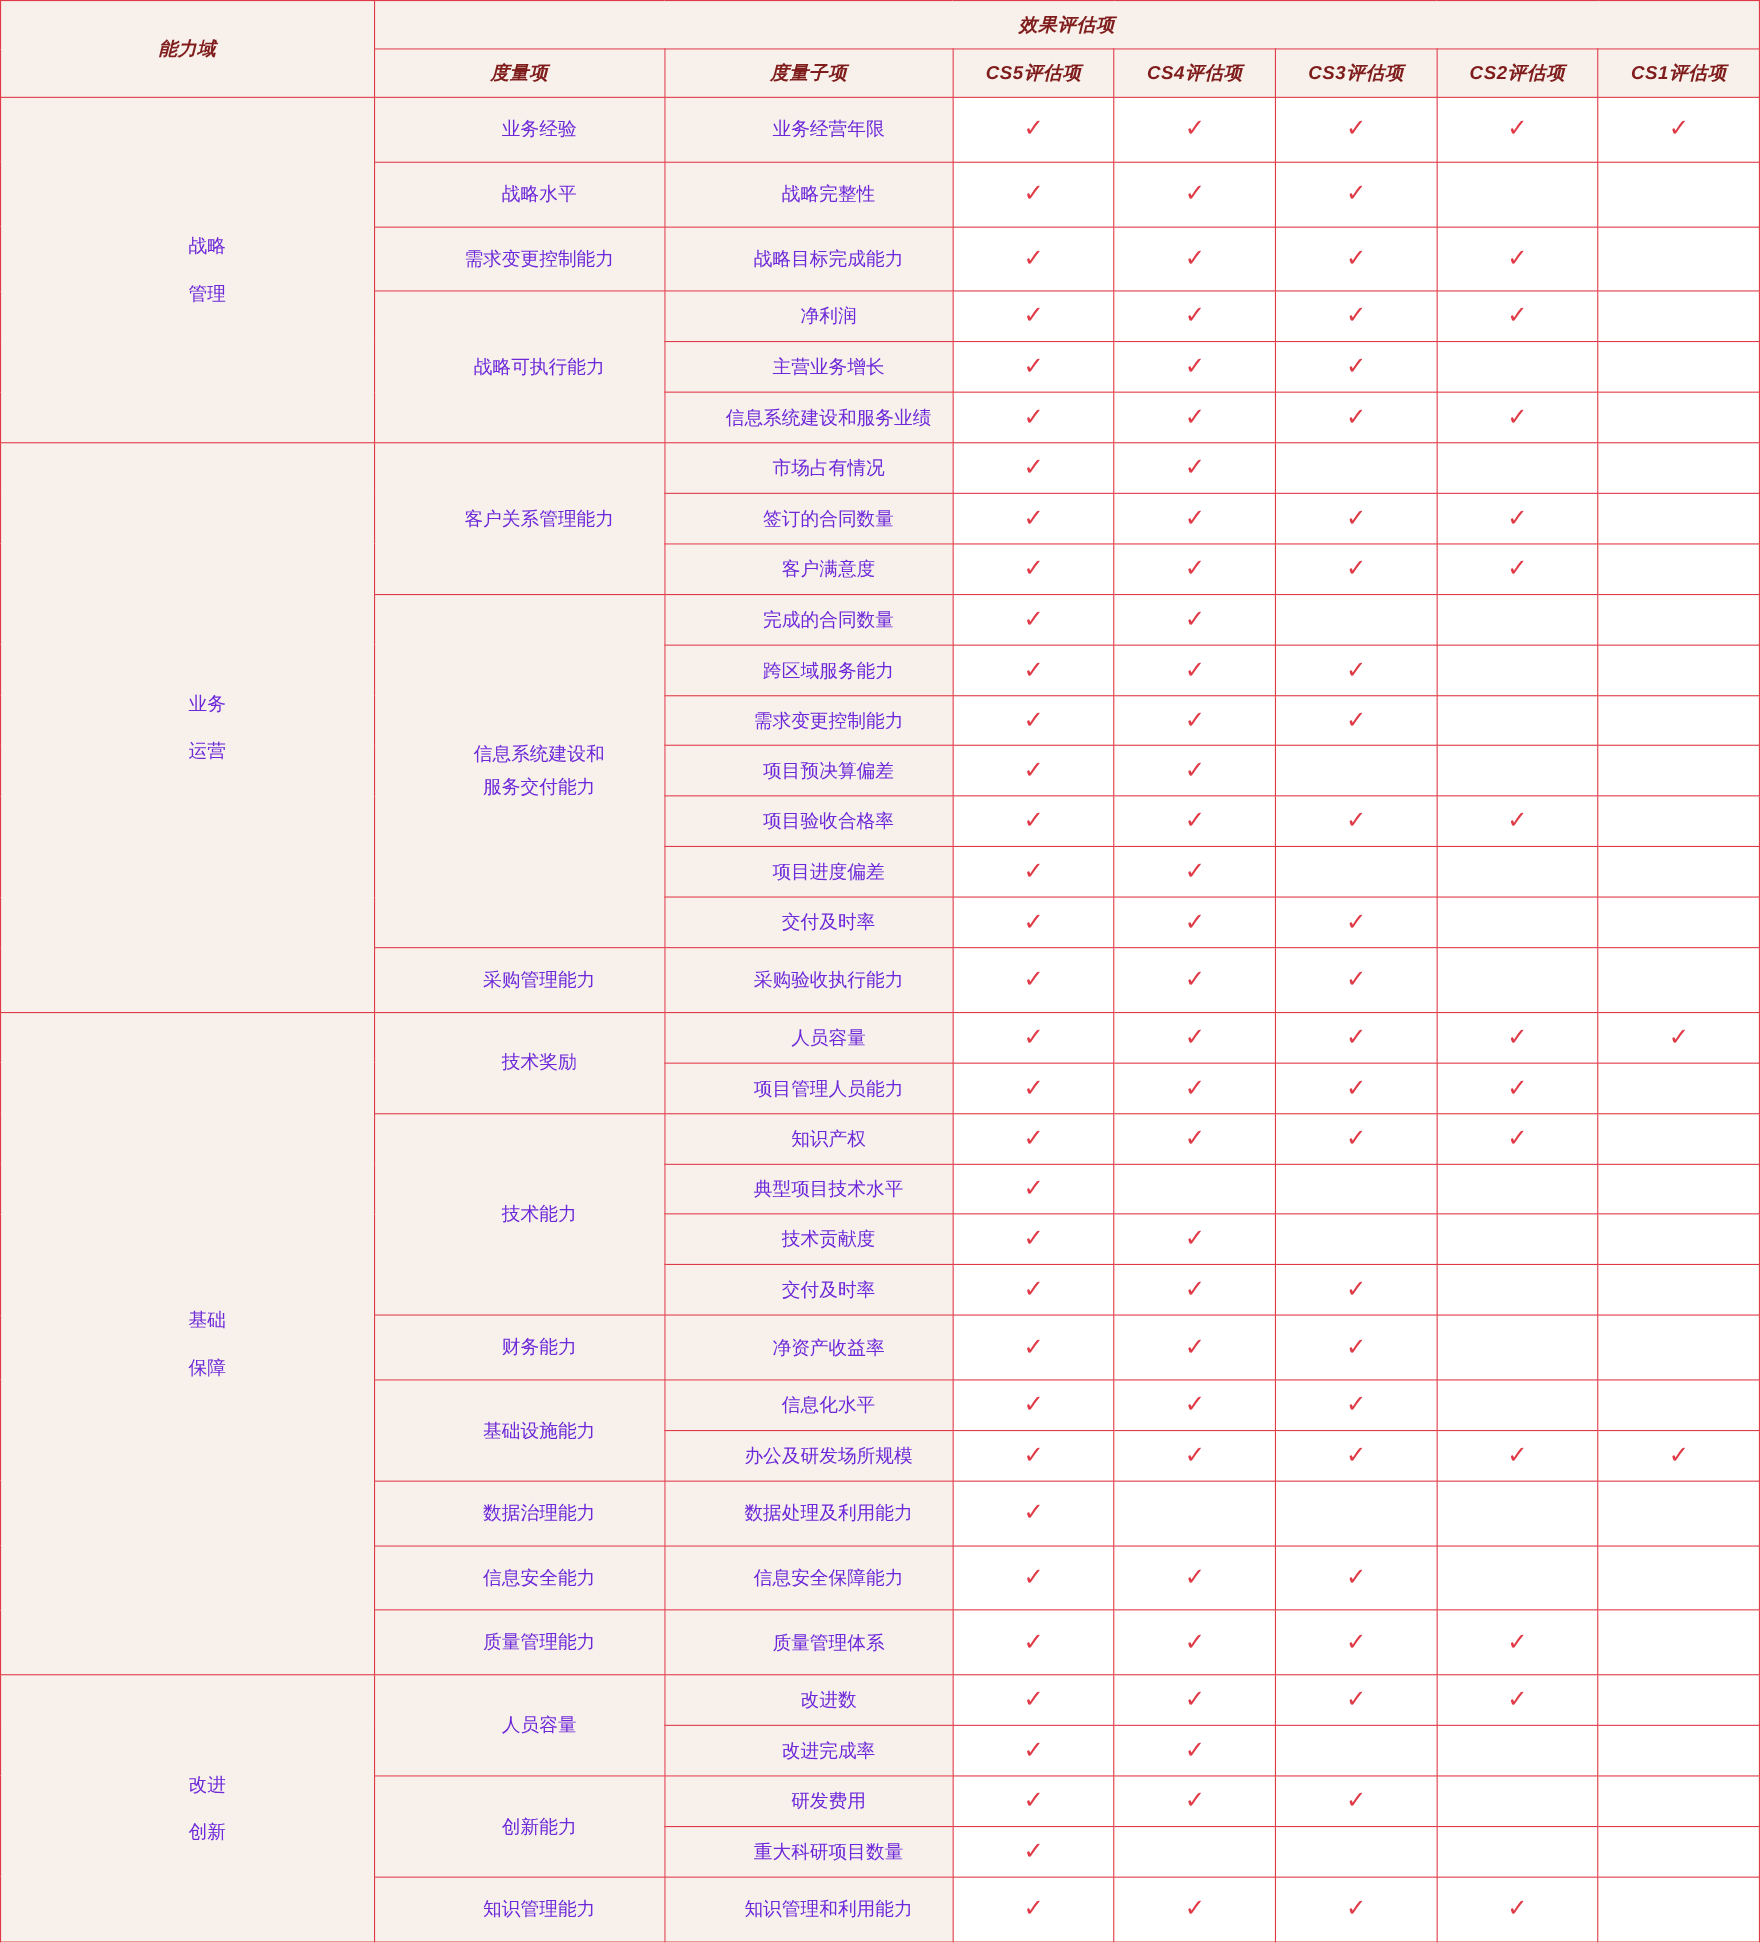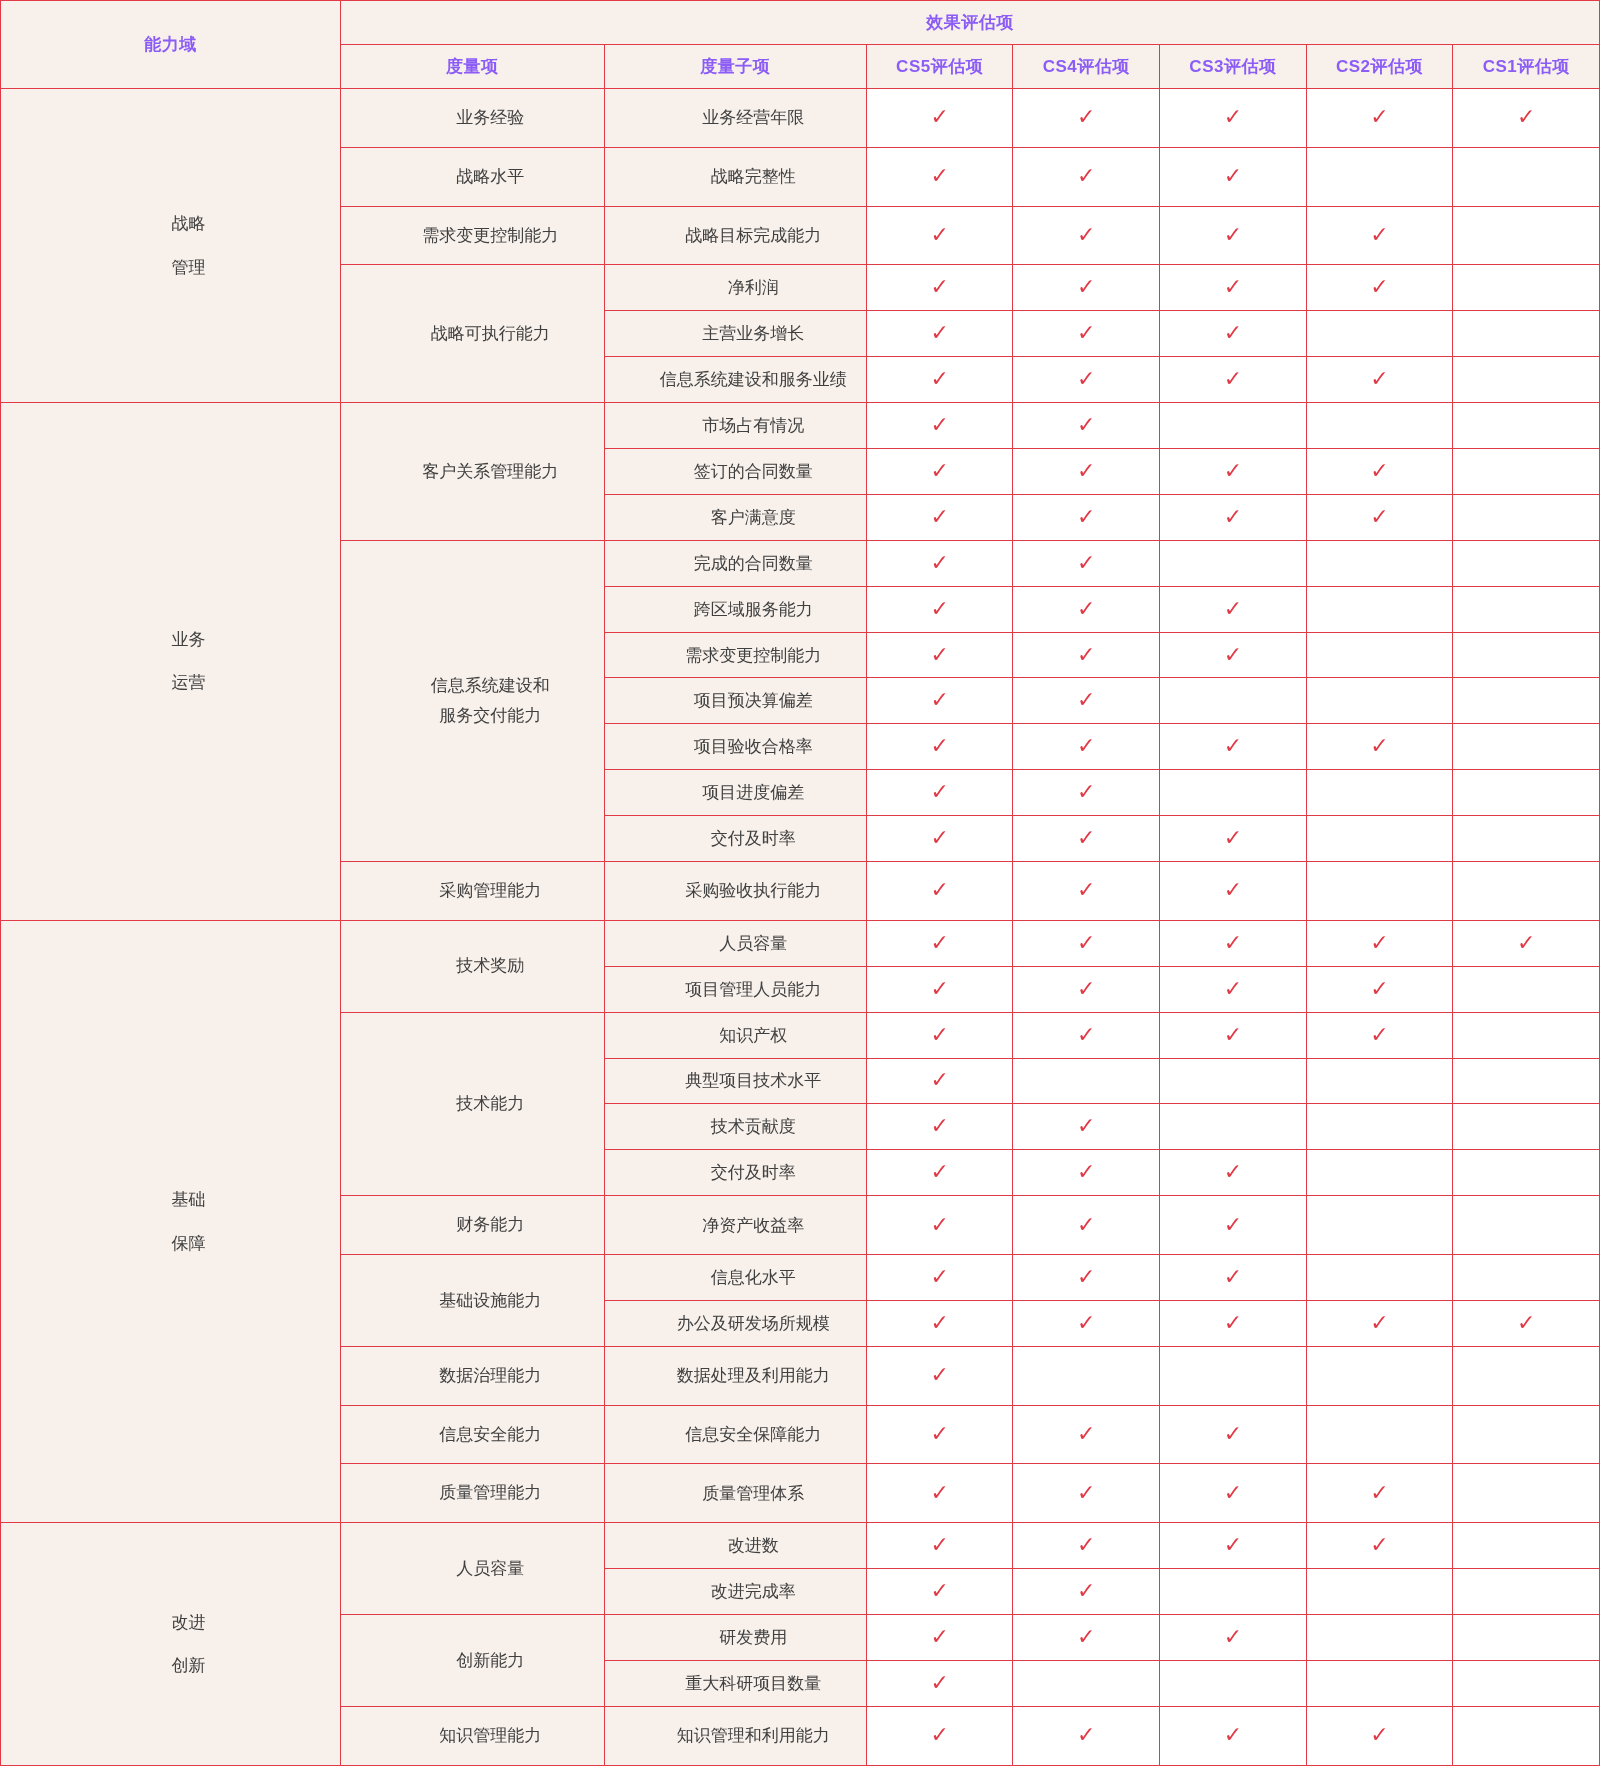--- a/index.html
+++ b/index.html
@@ -20,29 +20,30 @@
   }
   .matrix th, .matrix td {
     border: 1.5px solid #E03A46;
     text-align: center;
     vertical-align: middle;
     font-size: 17px;
     padding: 0 4px;
     overflow: hidden;
   }
   .matrix thead th {
-    color: #8b5cf6;
+    color: #7f1d1d;
     font-weight: bold;
     background: #F8F1EB;
     letter-spacing: 0.5px;
+    font-style: italic;
   }
   .matrix thead tr { height: 44px; }
   td.domain-cell, td.measure-cell, td.sub-cell {
     background: #F8F1EB;
-    color: #404040;
+    color: #6d28d9;
     white-space: pre-line;
     padding-left: 40px;
   }
   td.domain-cell { line-height: 2.55; }
   td.measure-cell { line-height: 1.75; }
   td.check-cell { background: #FFFFFF; }
   span.check {
     color: #E03A46;
     font-size: 22px;
     line-height: 1;

